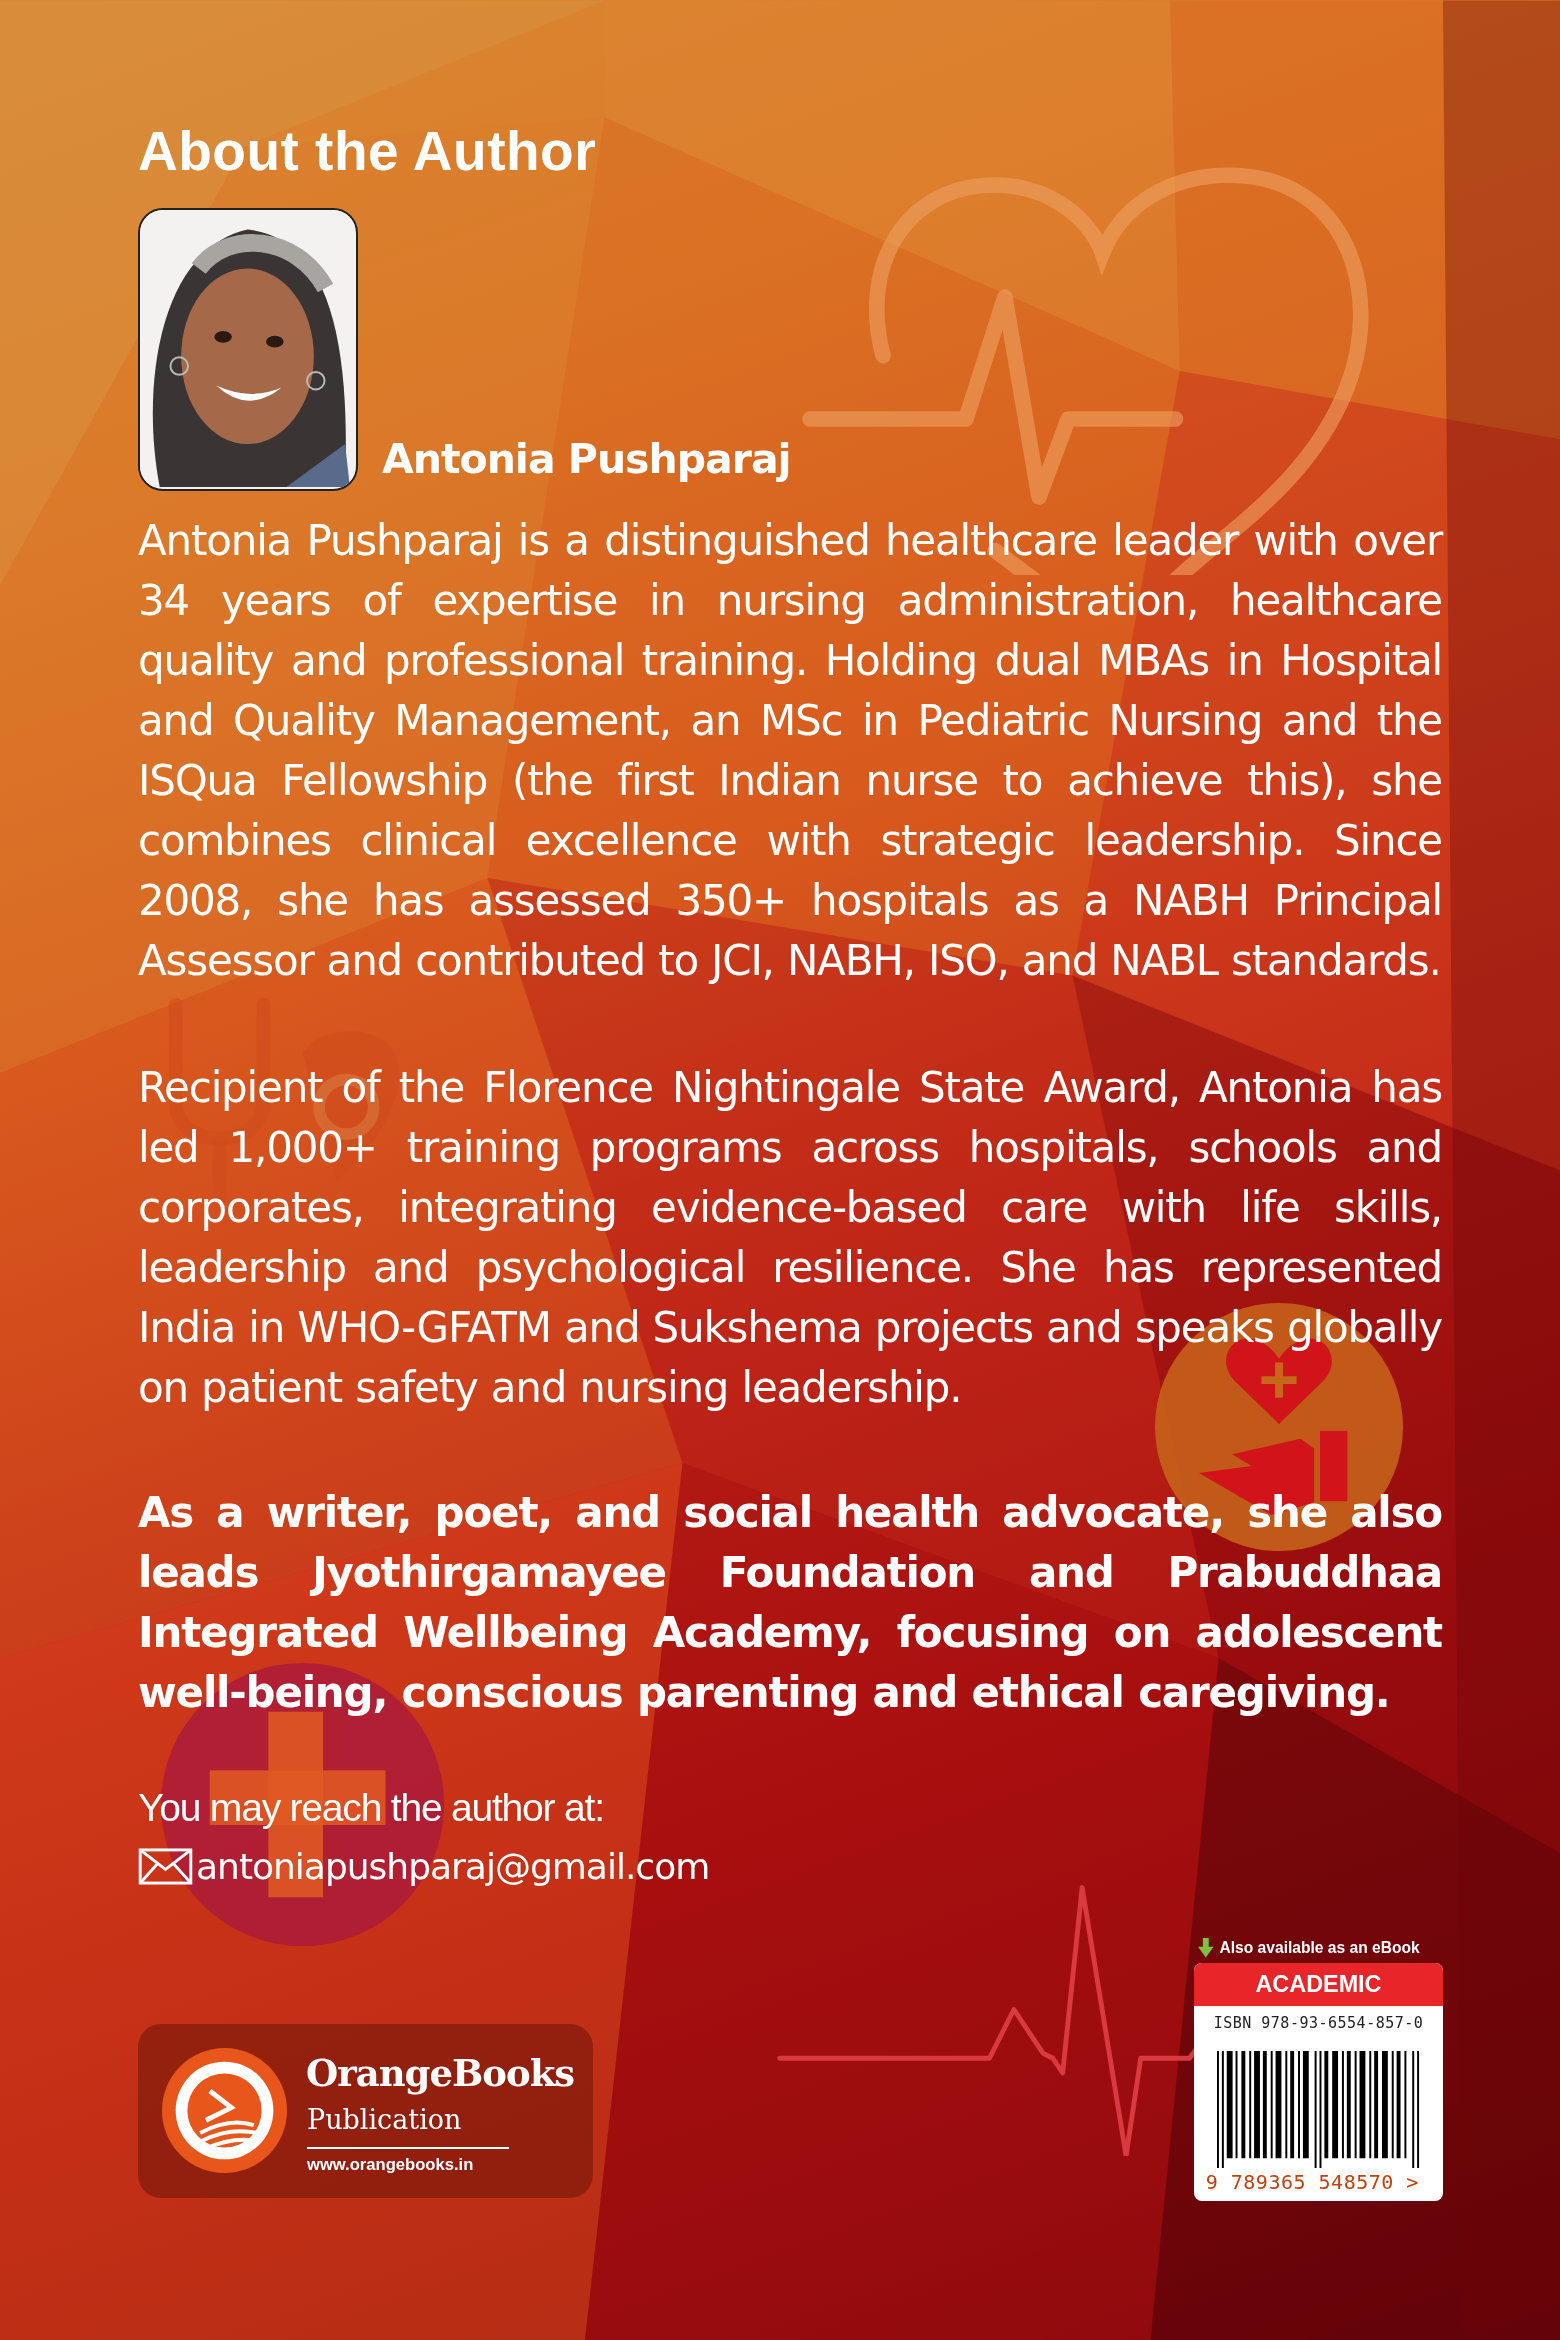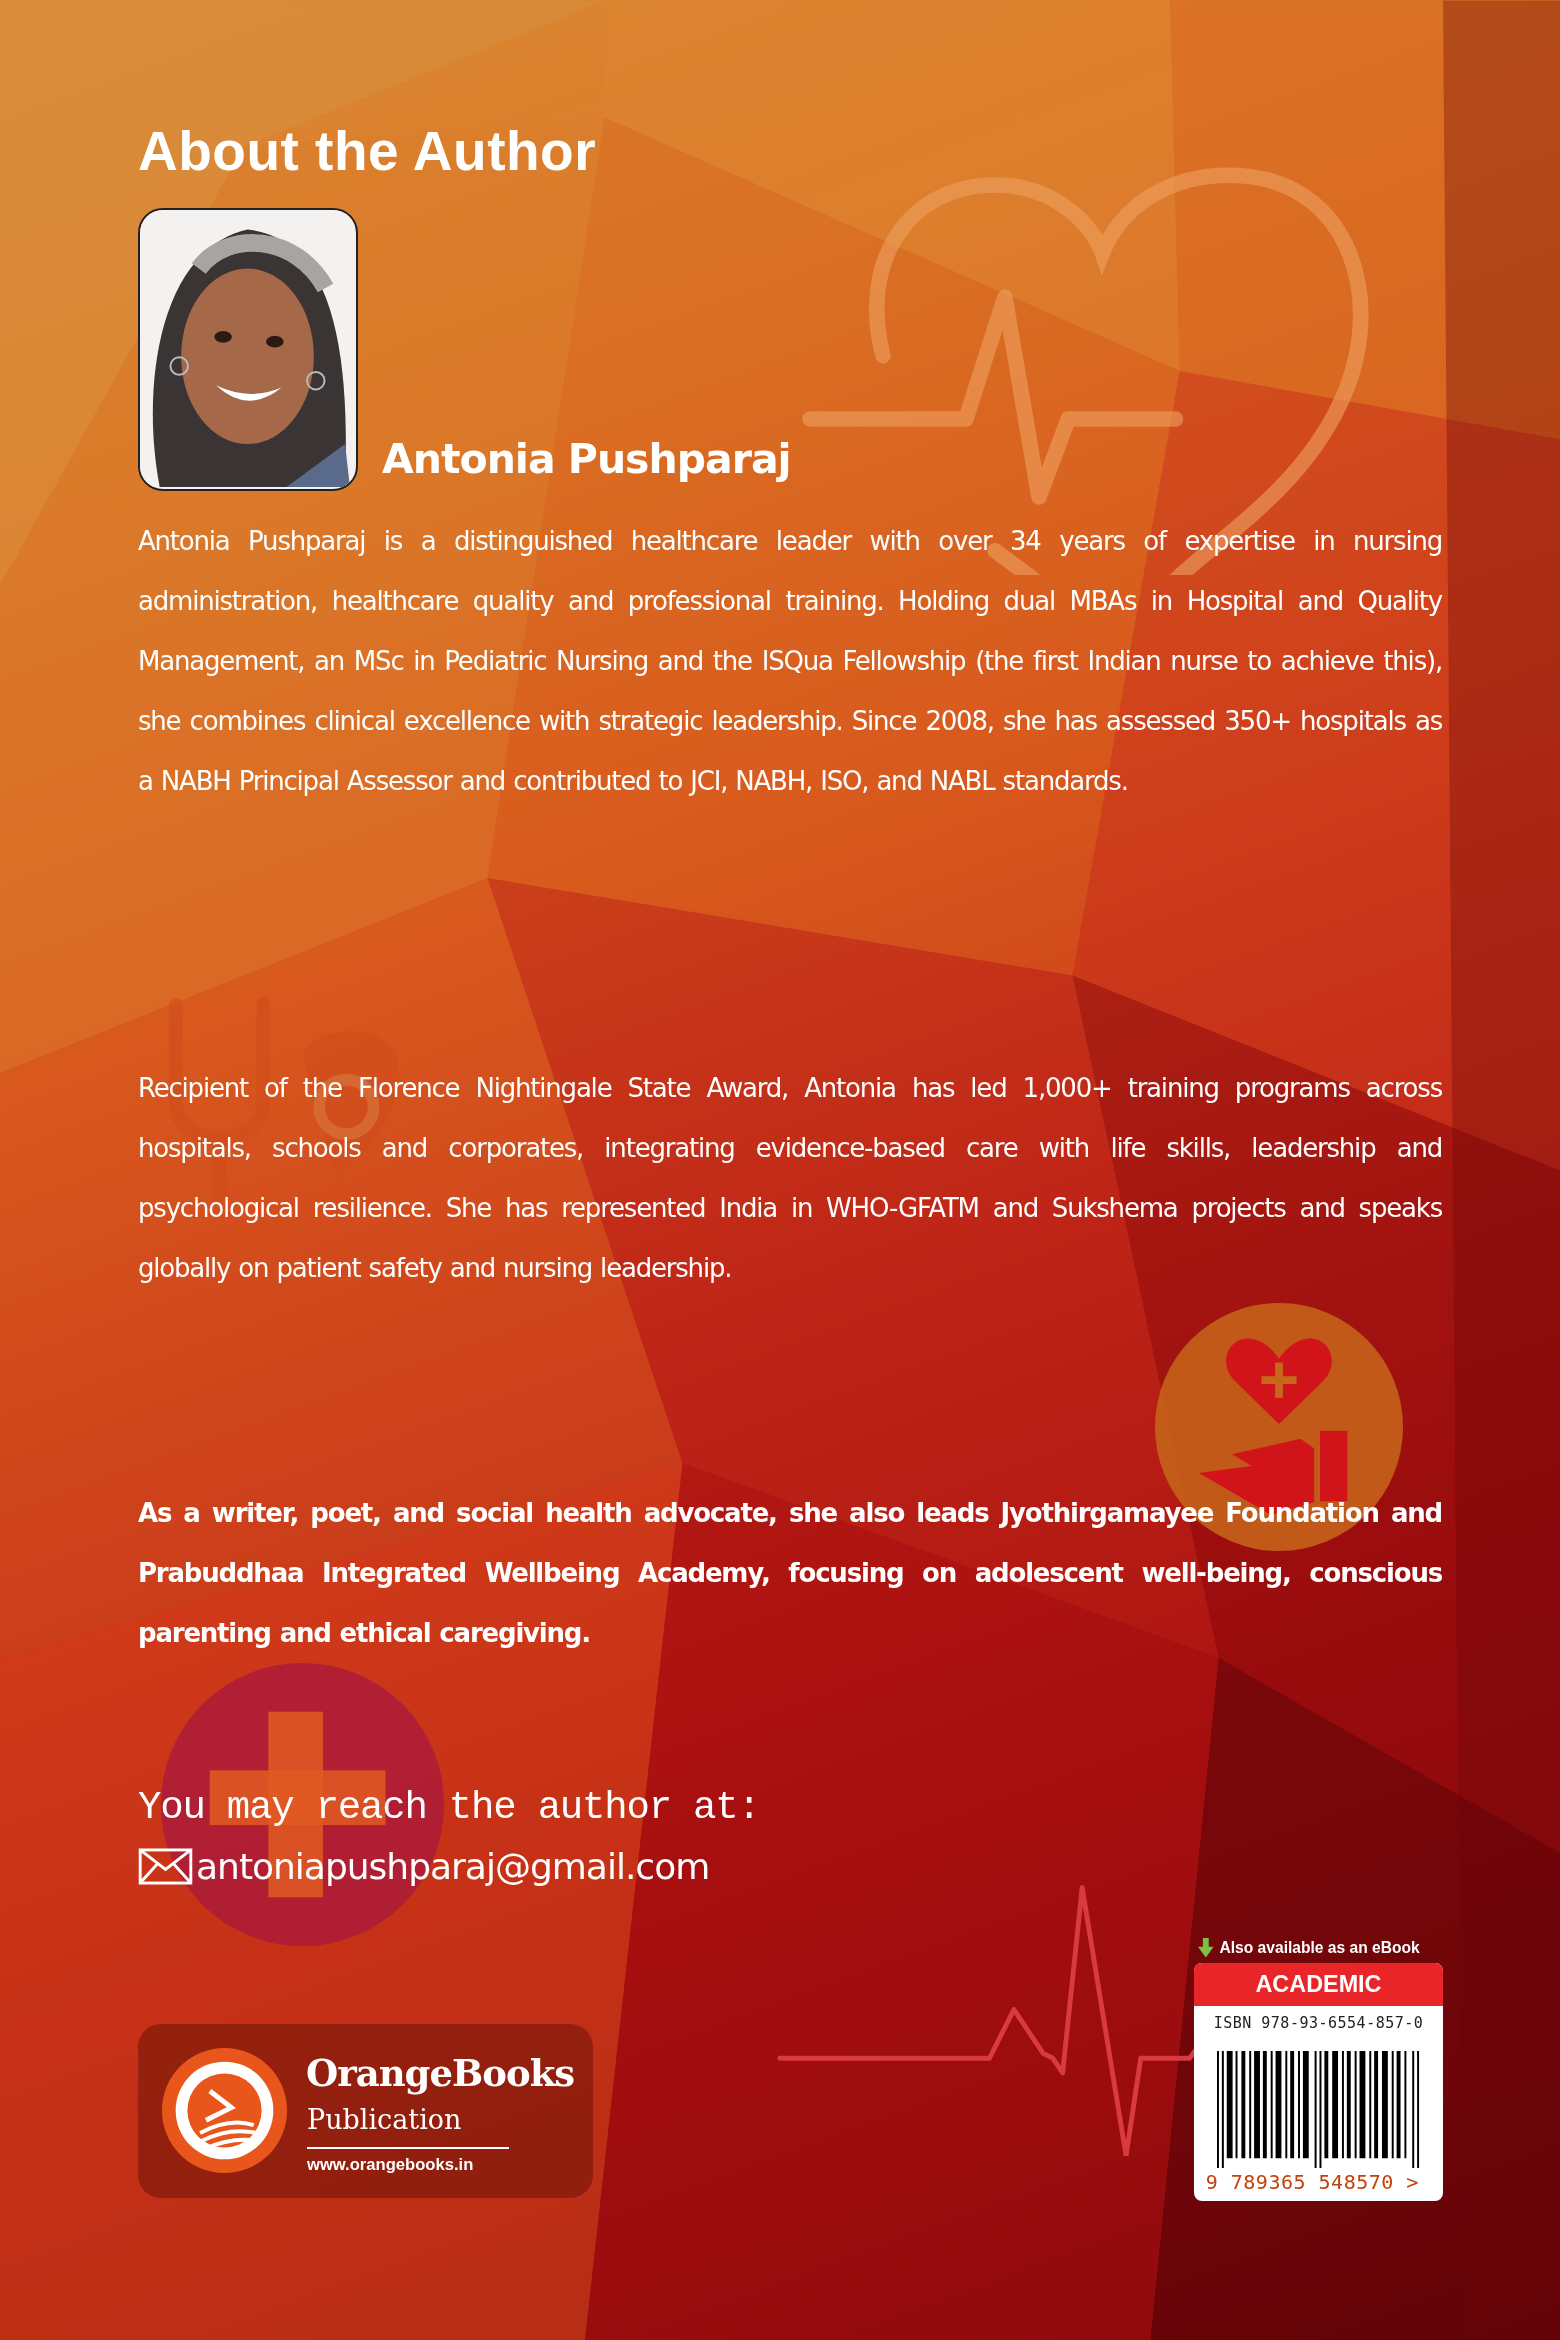--- a/index.html
+++ b/index.html
@@ -3,25 +3,25 @@
   <meta charset="utf-8">
   <style>
     html, body { margin: 0; padding: 0; }
     body { width: 1560px; height: 2341px; overflow: hidden; position: relative; background: #c8251a; }
     .page { position: absolute; inset: 0; width: 1560px; height: 2341px; overflow: hidden;
       background: linear-gradient(160deg, #d98a35 0%, #dc7a28 18%, #d9561e 38%, #c42a18 55%, #a8100f 72%, #8a0a0c 88%, #6a0508 100%); }
     .bg-layer { position: absolute; inset: 0; }
     .heading { position: absolute; left: 138px; top: 119px; font-family: "Liberation Sans", sans-serif; font-weight: bold; font-size: 55px; color: #ffffff; letter-spacing: 0.5px; margin: 0; }
     .photo { position: absolute; left: 138px; top: 208px; width: 220px; height: 283px; border: 2.9px solid #222; border-radius: 25px; overflow: hidden; background: #f2f2f2; box-sizing: border-box; }
     .author-name { position: absolute; left: 382px; top: 435px; font-family: "DejaVu Sans", sans-serif; font-weight: bold; font-size: 41px; color: #ffffff; letter-spacing: -1px; }
-    .bio { position: absolute; left: 138px; width: 1304px; font-family: "DejaVu Sans", sans-serif; font-size: 26px; line-height: 60px; color: #ffffff; text-align: justify; margin: 0; letter-spacing: -1.2px; word-spacing: 1px; }
+    .bio { position: absolute; left: 138px; width: 1304px; font-family: "DejaVu Sans", sans-serif; font-size: 42px; line-height: 60px; color: #ffffff; text-align: justify; margin: 0; letter-spacing: -1.2px; word-spacing: 1px; }
     .p1 { top: 511px; }
     .p2 { top: 1058px; }
     .p3 { top: 1483px; font-weight: bold; }
-    .contact-label { position: absolute; left: 138px; top: 1786px; font-family: Liberation Mono, monospace; font-size: 39px; color: #fff; letter-spacing: -1.2px; }
+    .contact-label { position: absolute; left: 138px; top: 1786px; font-family: Liberation Sans, sans-serif; font-size: 39px; color: #fff; letter-spacing: -1.2px; }
     .contact-email { position: absolute; left: 138px; top: 1846px; display: flex; align-items: center; gap: 3px; font-family: "DejaVu Sans", sans-serif; font-size: 36px; color: #fff; letter-spacing: -1px; text-decoration: none; }
     .publisher { position: absolute; left: 138px; top: 2024px; width: 455px; height: 174px; background: rgba(110, 20, 10, 0.55); border-radius: 23px; }
     .pub-logo { position: absolute; left: 23.4px; top: 23.4px; width: 127px; height: 127px; }
     .pub-name { position: absolute; left: 168px; top: 27px; font-family: "DejaVu Serif", serif; font-weight: bold; font-size: 37px; color: #fff; letter-spacing: -1px; }
     .pub-sub { position: absolute; left: 169px; top: 80px; font-family: "DejaVu Serif", serif; font-size: 27px; color: #fff; }
     .pub-rule { position: absolute; left: 169px; top: 123px; width: 202px; height: 2px; background: #fff; }
     .pub-url { position: absolute; left: 169px; top: 131px; font-family: "Liberation Sans", sans-serif; font-weight: bold; font-size: 16.6px; color: #fff; }
     .ebook-note { position: absolute; left: 1198px; top: 1938px; display: flex; align-items: center; gap: 5.9px; font-family: "Liberation Sans", sans-serif; font-weight: bold; font-size: 15.6px; color: #fff; }
     .barcode-box { position: absolute; left: 1194px; top: 1963px; width: 249px; height: 238px; background: #fff; border-radius: 8px; overflow: hidden; }
     .category { height: 43px; background: #e8262a; color: #fff; font-family: "Liberation Sans", sans-serif; font-weight: bold; font-size: 23.4px; text-align: center; line-height: 43px; }

